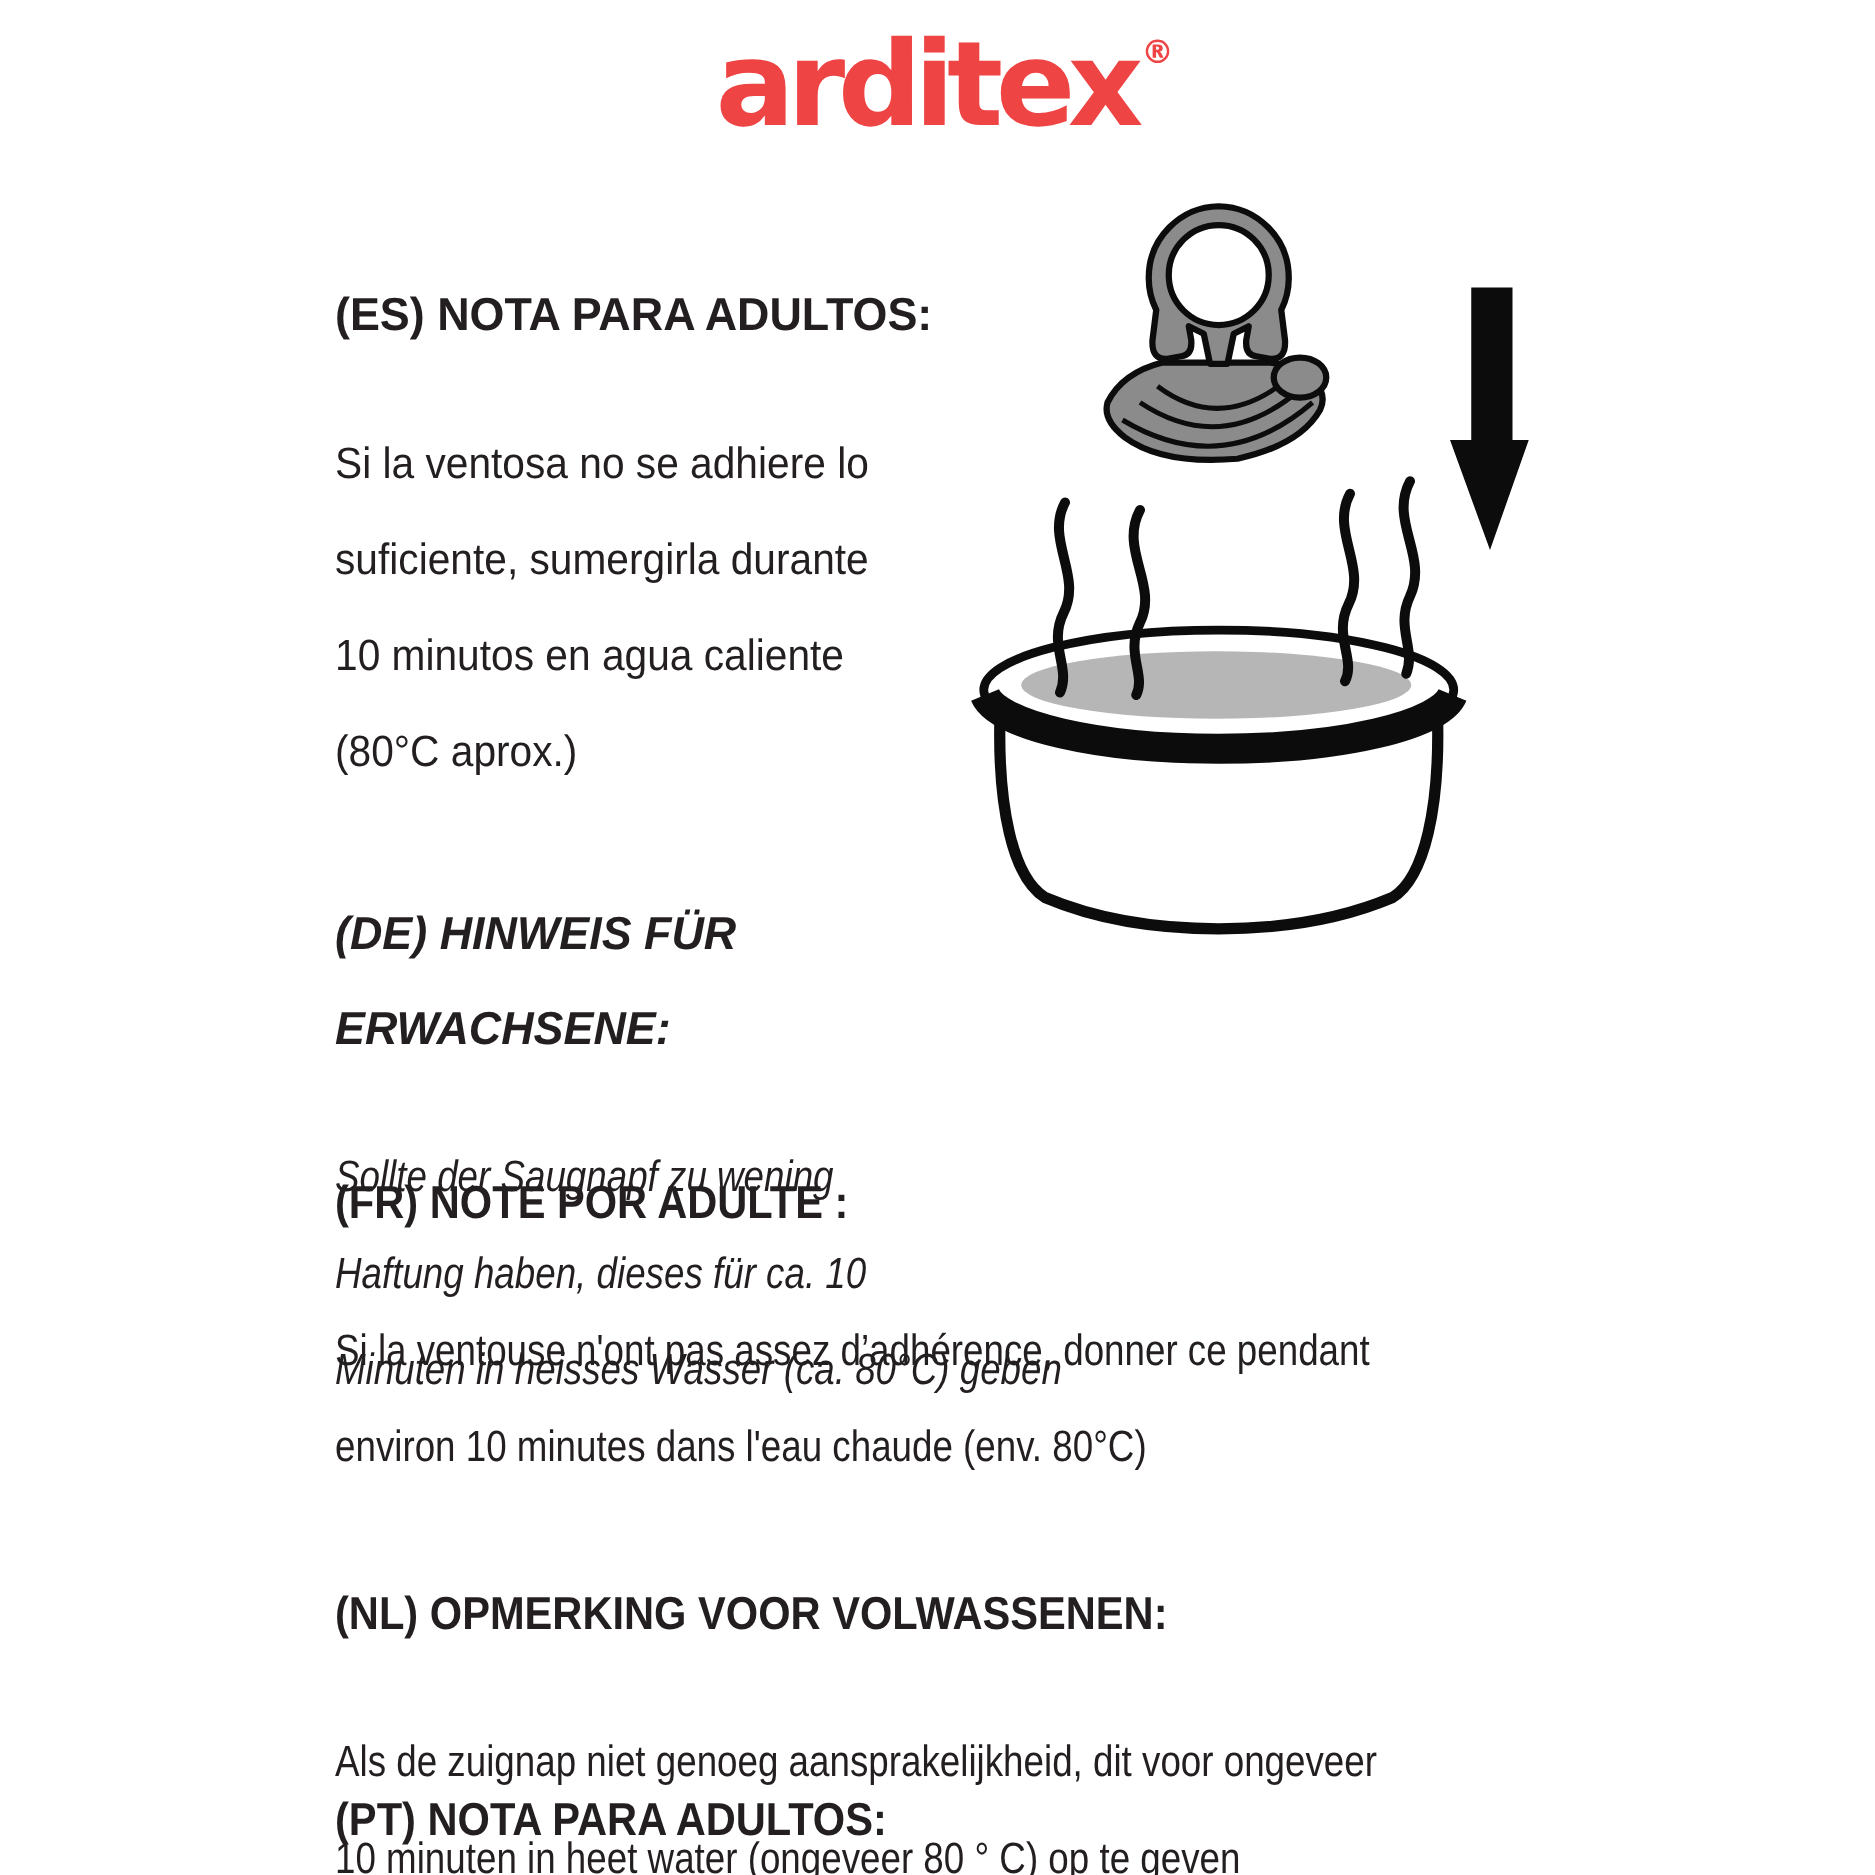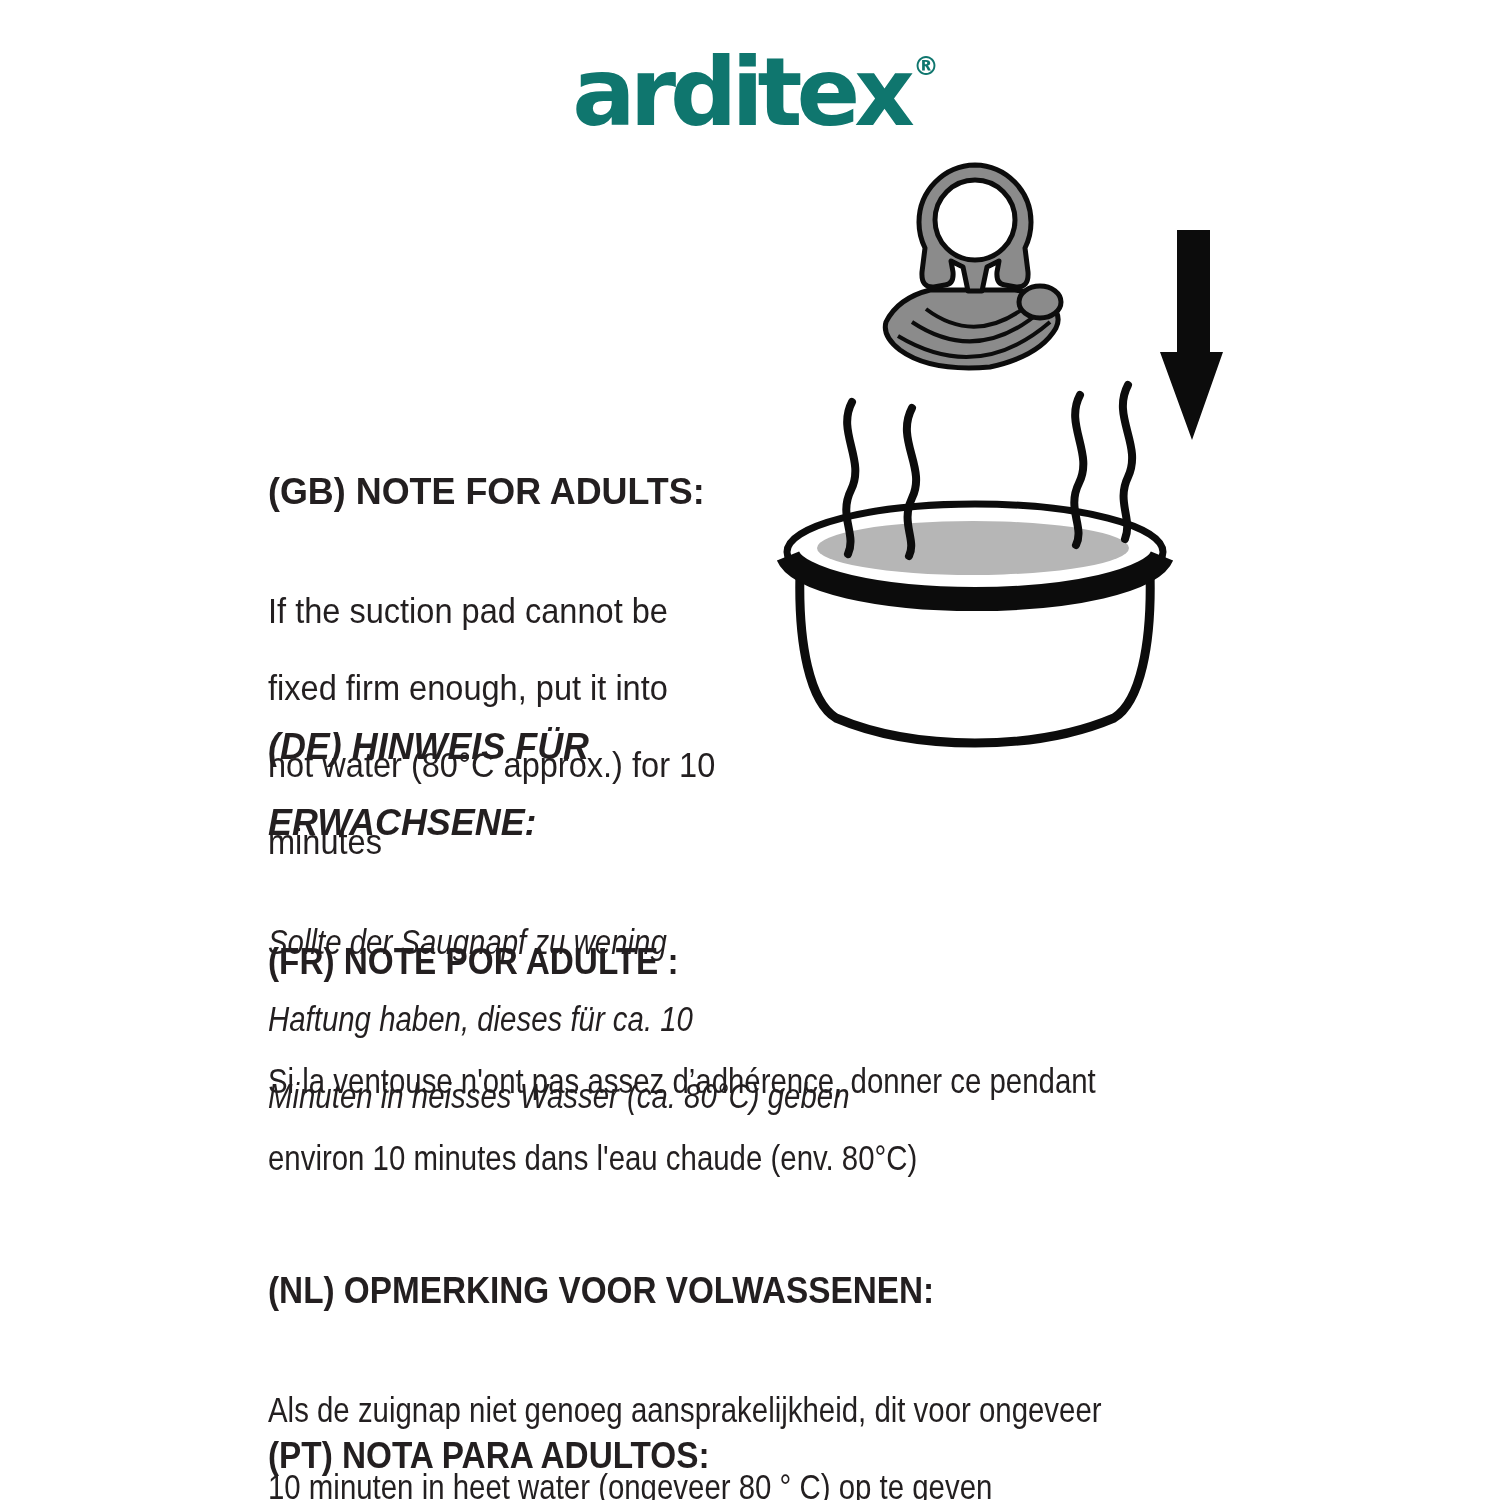--- a/index.html
+++ b/index.html
@@ -12,24 +12,23 @@
     color:#231f20;
   }
   .logo{
     position:absolute;
     top:10px;left:50%;
     transform:translateX(-49%);
     font-family:"DejaVu Sans", sans-serif;
     font-weight:bold;
     font-size:94px;
     letter-spacing:-6px;
-    color:#0f766e;
+    color:#ef4444;
     white-space:nowrap;
     line-height:100px;
-    margin-top:24px;
   }
   .logo .rmark{
     font-size:26px;
     letter-spacing:0;
     vertical-align:super;
     position:relative;
     top:-18px;left:4px;
     font-weight:bold;
   }
   .note{
@@ -97,30 +96,30 @@
     </g>
 
     <g stroke="#0c0c0c" stroke-width="8" fill="none" stroke-linecap="round">
       <path d="M 92,262 c -16,30 14,58 -1,88 c -13,26 6,44 -3,64"></path>
       <path d="M 152,268 c -17,32 15,60 0,90 c -12,25 5,42 -3,58"></path>
       <path d="M 320,255 c -16,30 14,58 -1,88 c -13,26 6,44 -3,62"></path>
       <path d="M 368,245 c -17,32 15,60 0,92 c -12,25 5,42 -3,62"></path>
     </g>
   </svg>
 
+  <section class="note sec-reg" style="top:160px;">
+    <div class="hd-wrap">
+      <span class="h">(ES) NOTA PARA ADULTOS:</span>
+    </div>
+    <span class="b">Si la ventosa no se adhiere lo</span>
+    <span class="b">suficiente, sumergirla durante</span>
+    <span class="b">10 minutos en agua caliente</span>
+    <span class="b">(80°C aprox.)</span>
+  </section>
 
-  <section class="note sec-reg" style="top:400px;">
-    <div class="hd-wrap">
-      <span class="h">(GB) NOTE FOR ADULTS:</span>
-    </div>
-    <span class="b">If the suction pad cannot be</span>
-    <span class="b">fixed firm enough, put it into</span>
-    <span class="b">hot water (80°C approx.) for 10</span>
-    <span class="b">minutes</span>
-  </section>
 
   <section class="note sec-cond" style="top:655px;font-style:italic;">
     <div class="hd-wrap">
       <span class="h" style="transform:scaleX(0.97);">(DE) HINWEIS FÜR</span>
       <span class="h" style="transform:scaleX(0.97);">ERWACHSENE:</span>
     </div>
     <span class="b">Sollte der Saugnapf zu wening</span>
     <span class="b">Haftung haben, dieses für ca. 10</span>
     <span class="b">Minuten in heisses Wasser (ca. 80°C) geben</span>
   </section>

